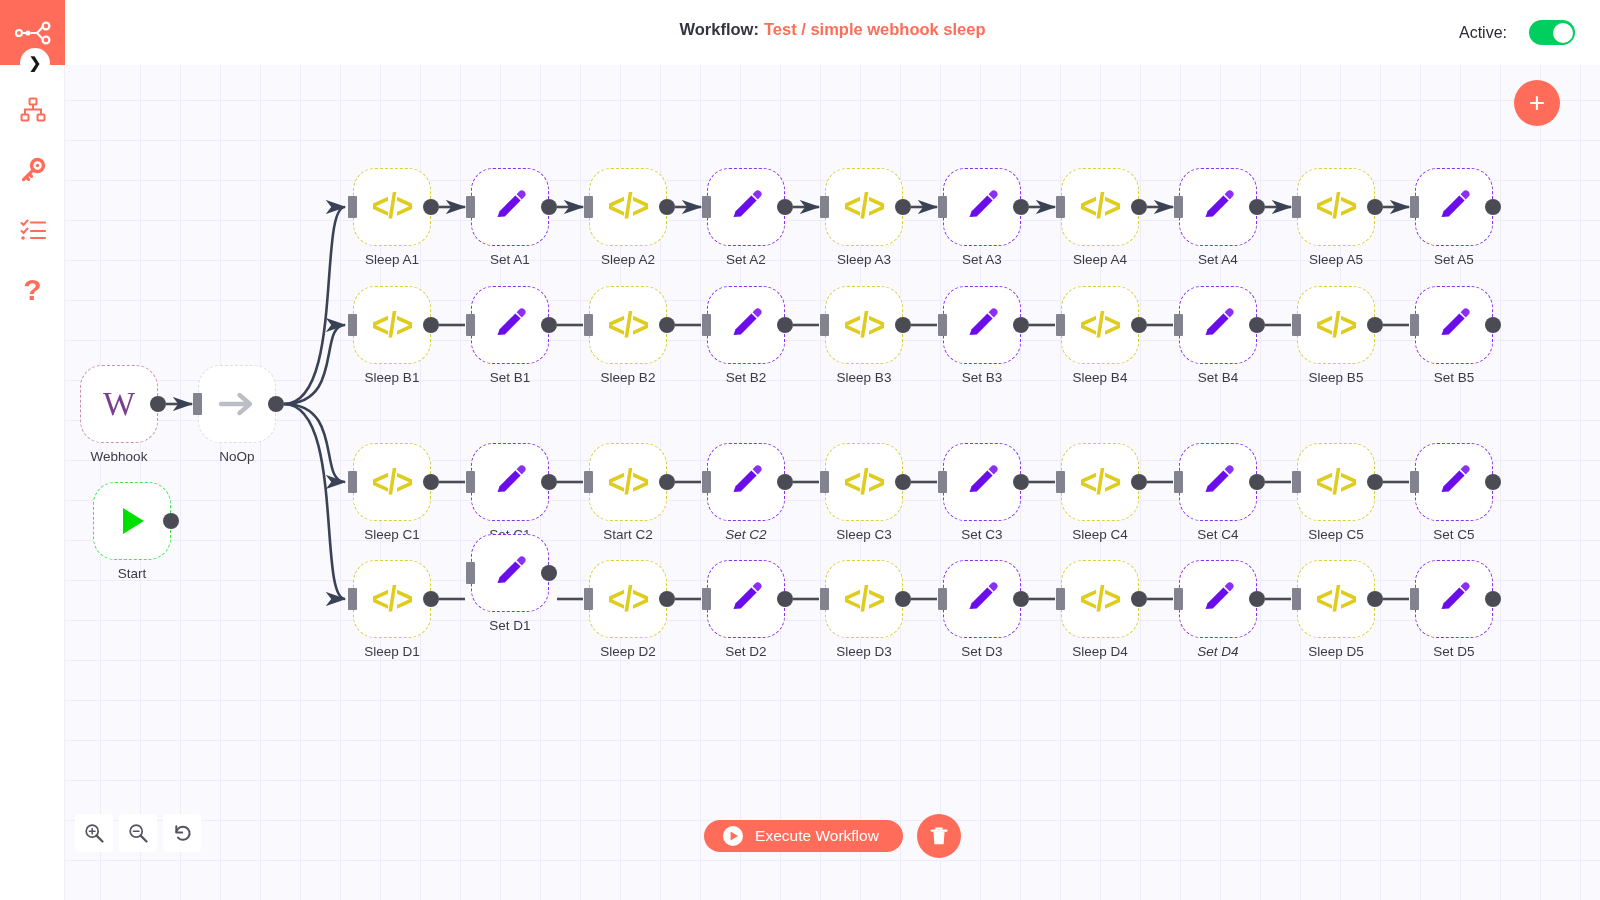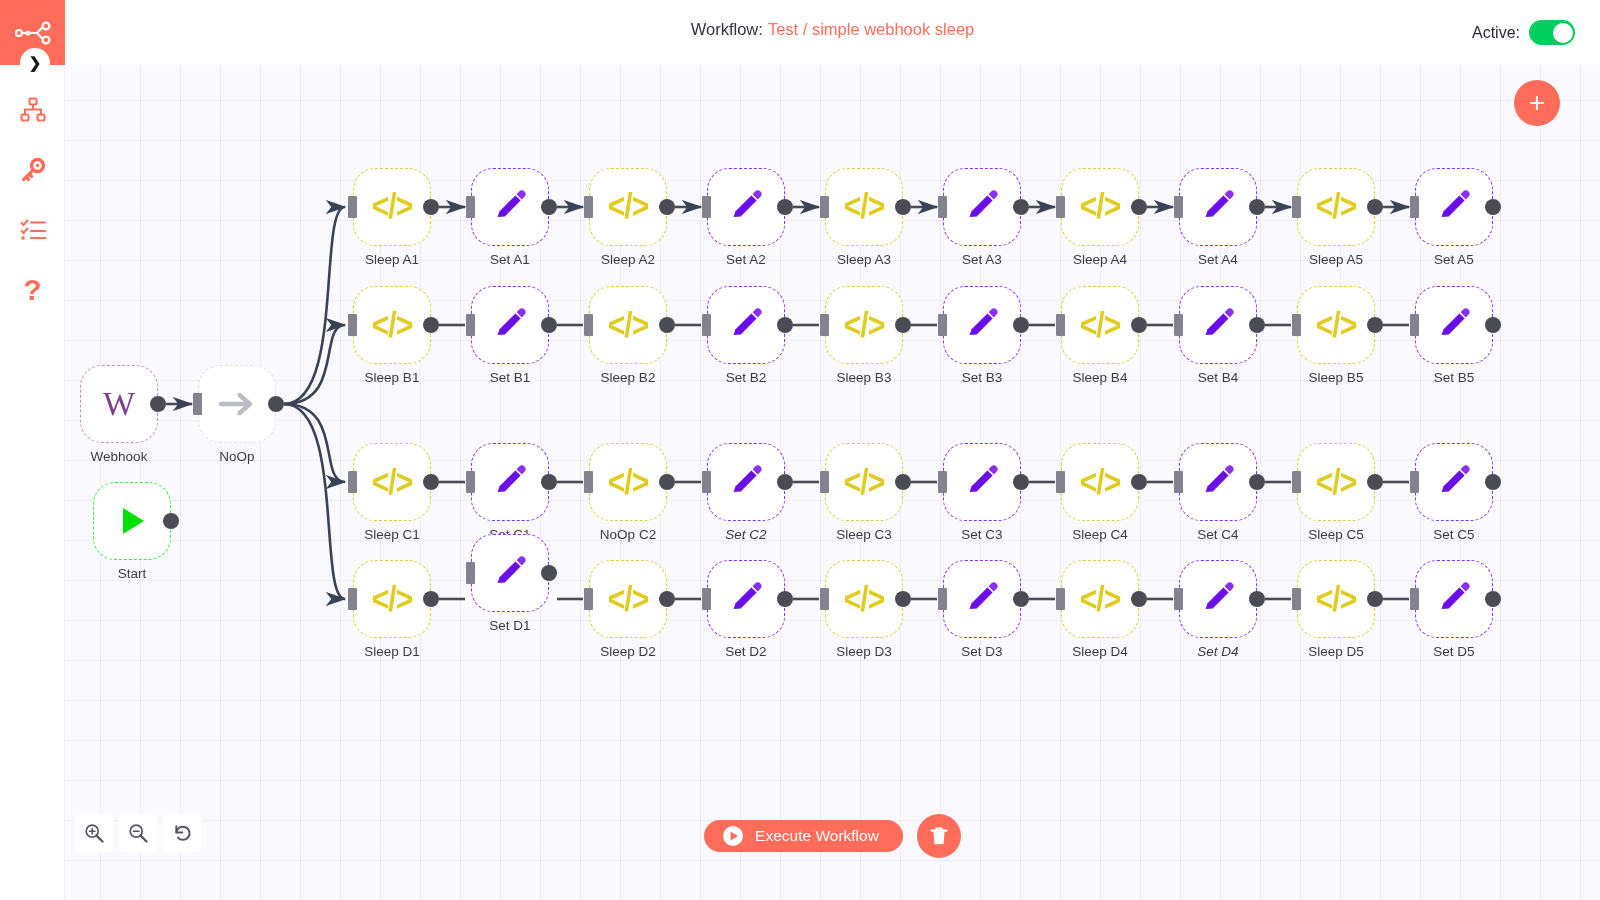--- a/index.html
+++ b/index.html
@@ -13,27 +13,28 @@
 
   
   .header {
     position: absolute; top: 0; left: 65px; right: 0; height: 65px;
     background: #ffffff; z-index: 30;
   }
   .header-title {
     position: absolute; left: 0; right: 0; top: 20px;
     text-align: center; font-size: 16.5px; color: #2b2b38;
     white-space: nowrap;
+    font-weight: bold;
   }
   .header-title .wf-label { color: #34343f; }
   .header-title .wf-name { color: #ff6d5a; margin-left: 5px; }
 
   .active-area {
     position: absolute; right: 25px; top: 20px;
-    display: flex; align-items: center; gap: 9px;
+    display: flex; align-items: center; gap: 22px;
   }
   .active-label { font-size: 16px; color: #2b2b38; }
   .toggle {
     width: 46px; height: 25px; border-radius: 13px;
     background: #00cf5f; position: relative; cursor: pointer;
   }
   .toggle .knob {
     position: absolute; top: 2.5px; right: 2.5px;
     width: 20px; height: 20px; border-radius: 50%;
     background: #ffffff;
@@ -501,21 +502,21 @@
           <div class="stub-in"></div>
           <div class="dot-out"></div>
           <div class="node-label">Set C1</div>
         </div>
         <div class="node-wrap" style="left: 524px; top: 378px;">
           <div class="node sleep">
             <span class="code-icon">&lt;/&gt;</span>
           </div>
           <div class="stub-in"></div>
           <div class="dot-out"></div>
-          <div class="node-label">NoOp C2</div>
+          <div class="node-label">Start C2</div>
         </div>
         <div class="node-wrap" style="left: 642px; top: 378px; font-style: italic;">
           <div class="node set">
             <svg width="38" height="38" viewBox="0 0 38 38">
               <path d="M6.5 29 L8.6 23.2 L24.4 7.4 L29.6 12.6 L13.8 28.4 Z" fill="#6a0dea"></path>
               <path d="M25.6 6.2 L28.2 3.6 A2.6 2.6 0 0 1 33.4 8.8 L30.8 11.4 Z" fill="#8b2ff5"></path>
             </svg>
           </div>
           <div class="stub-in"></div>
           <div class="dot-out"></div>

